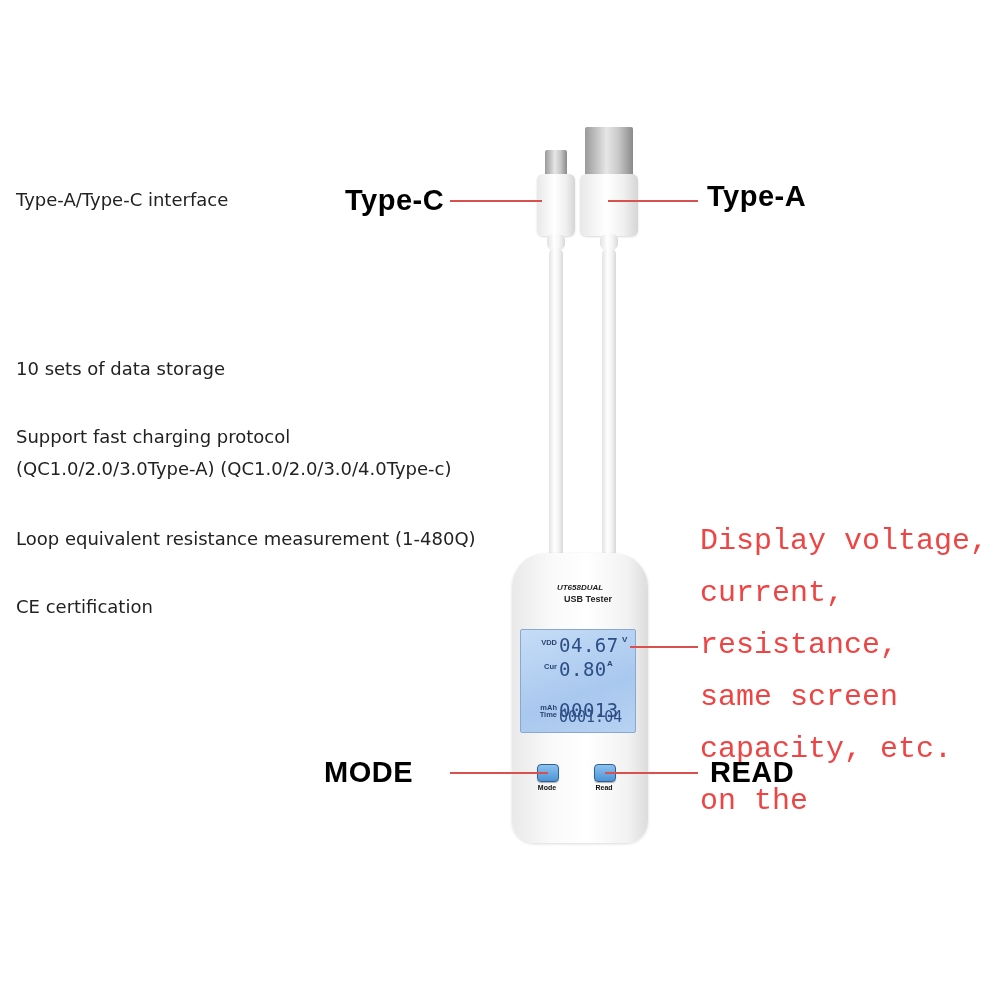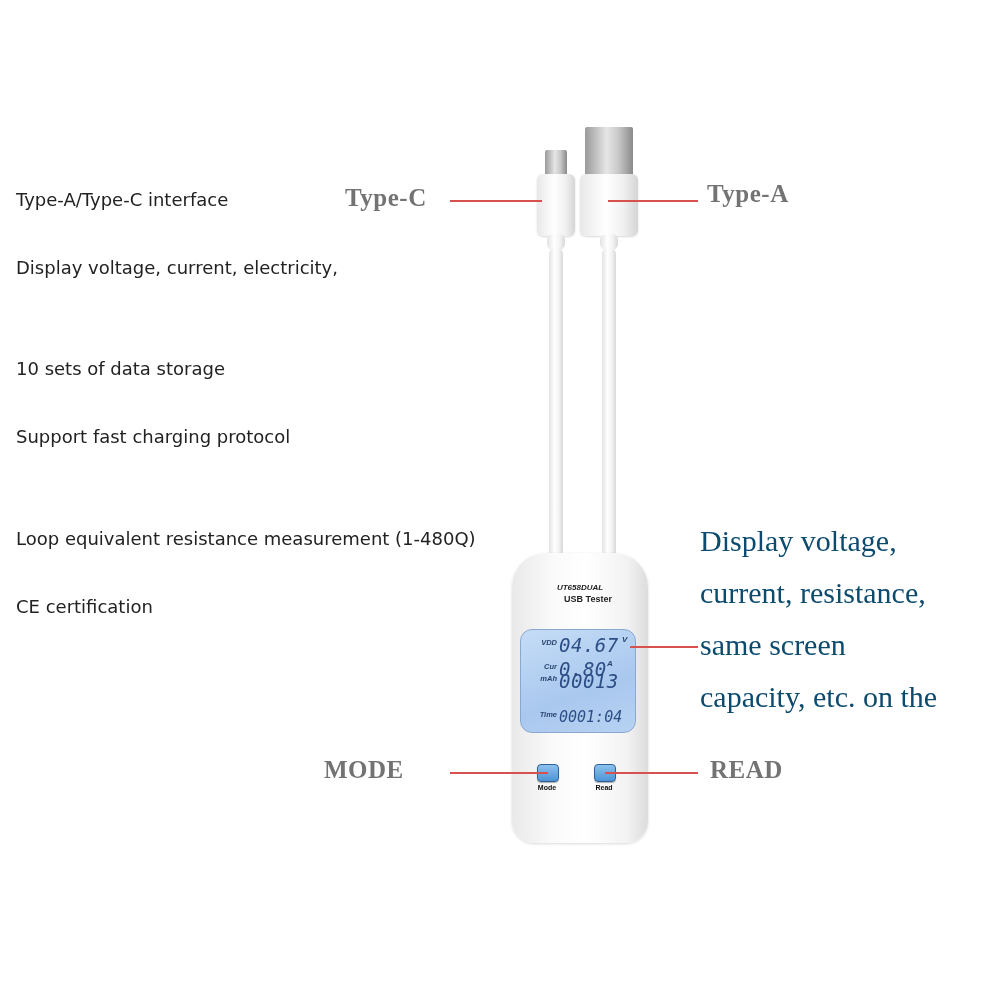--- a/index.html
+++ b/index.html
@@ -1,51 +1,51 @@
 <!DOCTYPE html>
 <html><head>
   <meta charset="utf-8">
   <style>
     html, body { margin: 0; padding: 0; background: #ffffff; }
     body { width: 1000px; height: 1000px; position: relative; overflow: hidden; font-family: "DejaVu Sans", sans-serif; color: #1a1a1a; }
     .feature { position: absolute; left: 16px; font-size: 18px; line-height: 32px; color: #222; white-space: nowrap; }
-    .callout { position: absolute; font-family: Liberation Serif, serif; font-weight: bold; font-size: 25px; color: #737373; letter-spacing: 0.5px; }
+    .callout { position: absolute; font-family: Liberation Sans, sans-serif; font-weight: bold; font-size: 29px; color: #000000; letter-spacing: 0.5px; }
     .line { position: absolute; height: 1.5px; background: #d9514f; }
-    .desc { position: absolute; left: 700px; top: 515px; font-size: 30px; line-height: 52px; color: #0c4a6e; font-family: Liberation Serif, serif; }
+    .desc { position: absolute; left: 700px; top: 515px; font-size: 30px; line-height: 52px; color: #ef4444; font-family: Liberation Mono, monospace; }
 
     
     .cable { position: absolute; background: linear-gradient(90deg,#e3e3e3,#ffffff 40%,#f3f3f3 70%,#d8d8d8); border-radius: 6px; }
     .plug-body { position: absolute; background: linear-gradient(90deg,#e8e8e8,#ffffff 45%,#f0f0f0 75%,#d5d5d5); border-radius: 6px; box-shadow: 0 1px 2px rgba(0,0,0,0.15); }
     .metal { position: absolute; background: linear-gradient(90deg,#9a9a9a,#e6e6e6 45%,#c8c8c8 70%,#8a8a8a); border-radius: 2px; }
     .tester { position: absolute; left: 512px; top: 553px; width: 136px; height: 290px; background: linear-gradient(90deg,#e9e9e9,#fafafa 30%,#ffffff 55%,#f2f2f2 85%,#dcdcdc); border-radius: 34px 34px 22px 22px; box-shadow: 0 1px 3px rgba(0,0,0,0.15); }
     .model { position: absolute; left: 0; width: 136px; text-align: center; top: 30px; font-size: 8px; font-weight: bold; font-style: italic; font-family: "Liberation Sans", sans-serif; color: #222; }
     .subtitle { position: absolute; left: 0; width: 152px; text-align: center; top: 41px; font-size: 9px; font-weight: bold; font-family: "Liberation Sans", sans-serif; color: #222; }
-    .lcd { position: absolute; left: 8px; top: 76px; width: 114px; height: 102px; background: linear-gradient(160deg,#c5dcf6,#a9c8ee 60%,#b7d2f2); border: 1px solid #8aa8cf; border-radius: 12px; font-style: italic; }
+    .lcd { position: absolute; left: 8px; top: 76px; width: 114px; height: 102px; background: linear-gradient(160deg,#c5dcf6,#a9c8ee 60%,#b7d2f2); border: 1px solid #8aa8cf; border-radius: 2px; }
     .lcd-row { position: absolute; left: 0; width: 114px; height: 24px; }
     .lcd-label { position: absolute; right: 78px; top: 4px; font-size: 7.5px; font-weight: bold; font-family: "Liberation Sans", sans-serif; color: #2a4470; }
     .lcd-value { position: absolute; left: 38px; top: 0px; font-family: "DejaVu Sans Mono", monospace; font-size: 19px; color: #2c4e85; letter-spacing: 0.5px; line-height: 22px; }
     .lcd-unit { position: absolute; top: 1px; font-size: 8px; font-weight: bold; font-family: "Liberation Sans", sans-serif; color: #2a4470; }
     .btn { position: absolute; width: 20px; height: 16px; background: linear-gradient(#8cc2ee,#4c93d6); border: 1.5px solid #2f5f93; border-radius: 4px; box-shadow: 0 1px 1px rgba(0,0,0,0.3); }
     .btn-label { position: absolute; font-size: 7px; font-weight: bold; font-family: "Liberation Sans", sans-serif; color: #111; width: 40px; text-align: center; }
   </style>
 </head>
 <body>
 
 <div>
   <div class="feature" style="top:184px">
     <div>Type-A/Type-C interface</div>
   </div>
   <div class="feature" style="top:252px">
-    <div>Display voltage, current, electricity,</div>
   </div>
   <div class="feature" style="top:353px">
     <div>10 sets of data storage</div>
   </div>
   <div class="feature" style="top:421px">
     <div>Support fast charging protocol</div>
+    <div>(QC1.0/2.0/3.0Type-A) (QC1.0/2.0/3.0/4.0Type-c)</div>
   </div>
   <div class="feature" style="top:523px">
     <div>Loop equivalent resistance measurement (1-480Q)</div>
   </div>
   <div class="feature" style="top:591px">
     <div>CE certification</div>
   </div>
 </div>
 
 <div>
@@ -68,21 +68,21 @@
     <div class="lcd-row" style="top:4px">
       <span class="lcd-label">VDD</span>
       <span class="lcd-value">04.67</span>
       <span class="lcd-unit" style="left:101px">V</span>
     </div>
     <div class="lcd-row" style="top:28px">
       <span class="lcd-label">Cur</span>
       <span class="lcd-value">0.80</span>
       <span class="lcd-unit" style="left:86px">A</span>
     </div>
-    <div class="lcd-row" style="top:40px">
+    <div class="lcd-row" style="top:69px">
       <span class="lcd-label">mAh</span>
       <span class="lcd-value">00013</span>
     </div>
     <div class="lcd-row" style="top:76px">
       <span class="lcd-label">Time</span>
       <span class="lcd-value" style="font-size:15px;letter-spacing:0;">0001:04</span>
     </div>
   </div>
   <div class="btn" style="left:25px;top:211px"></div>
   <div class="btn-label" style="left:15px;top:231px">Mode</div>

